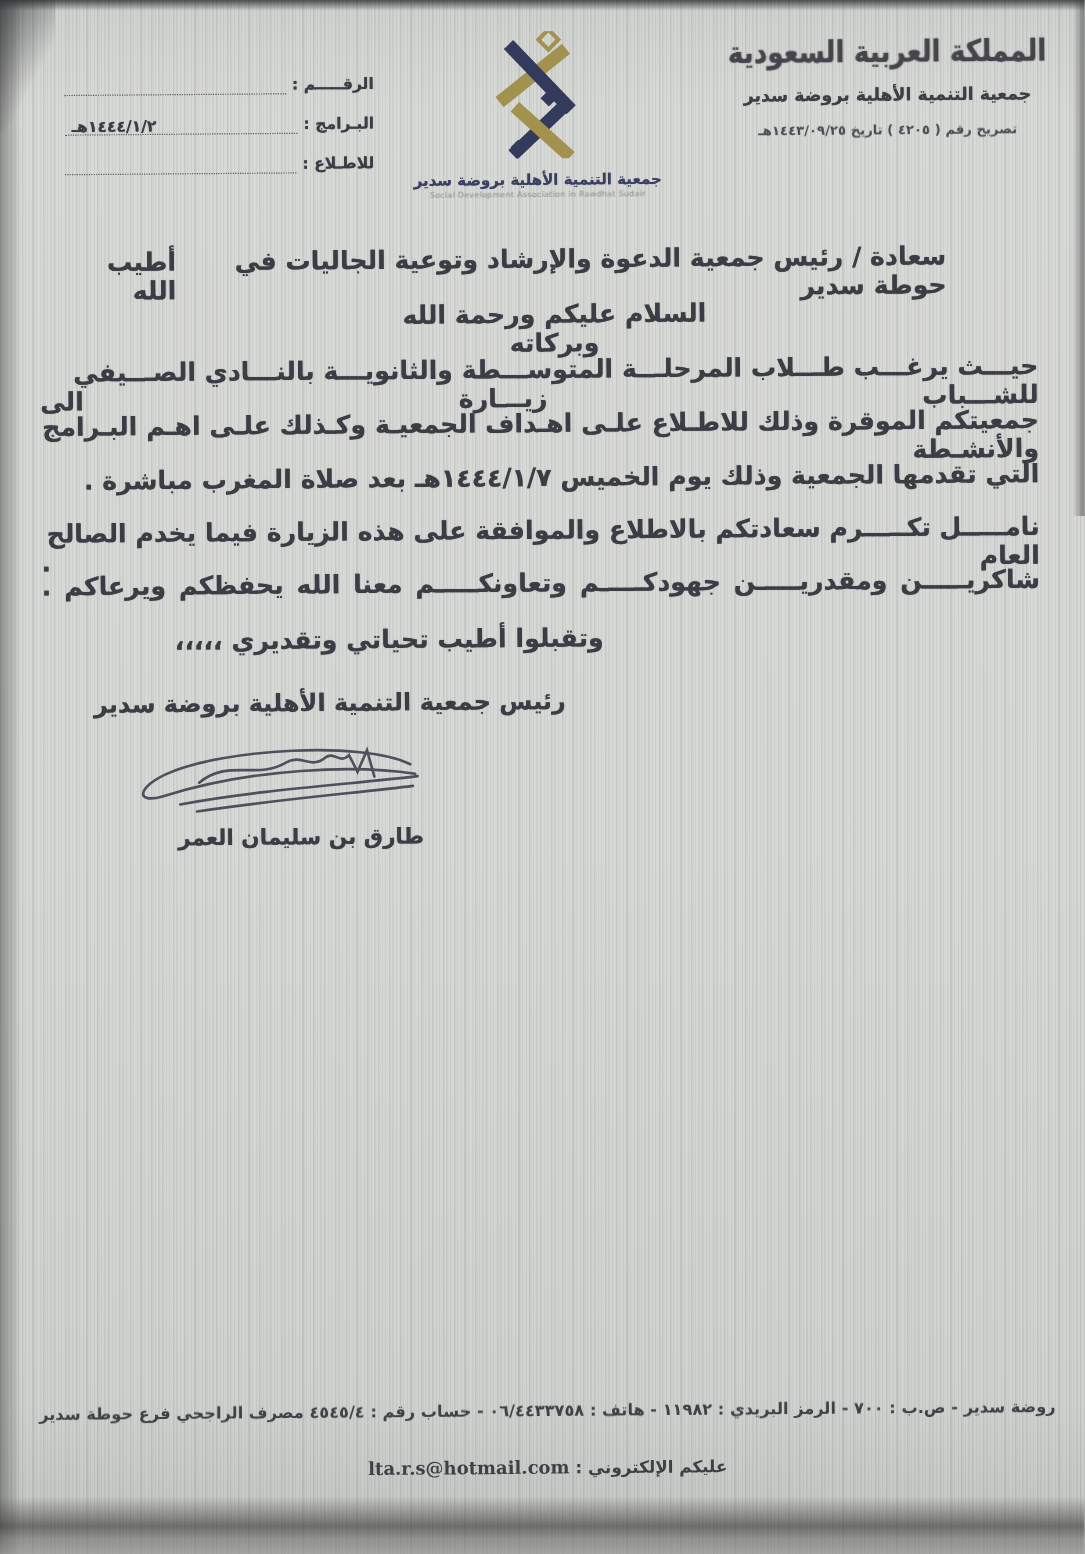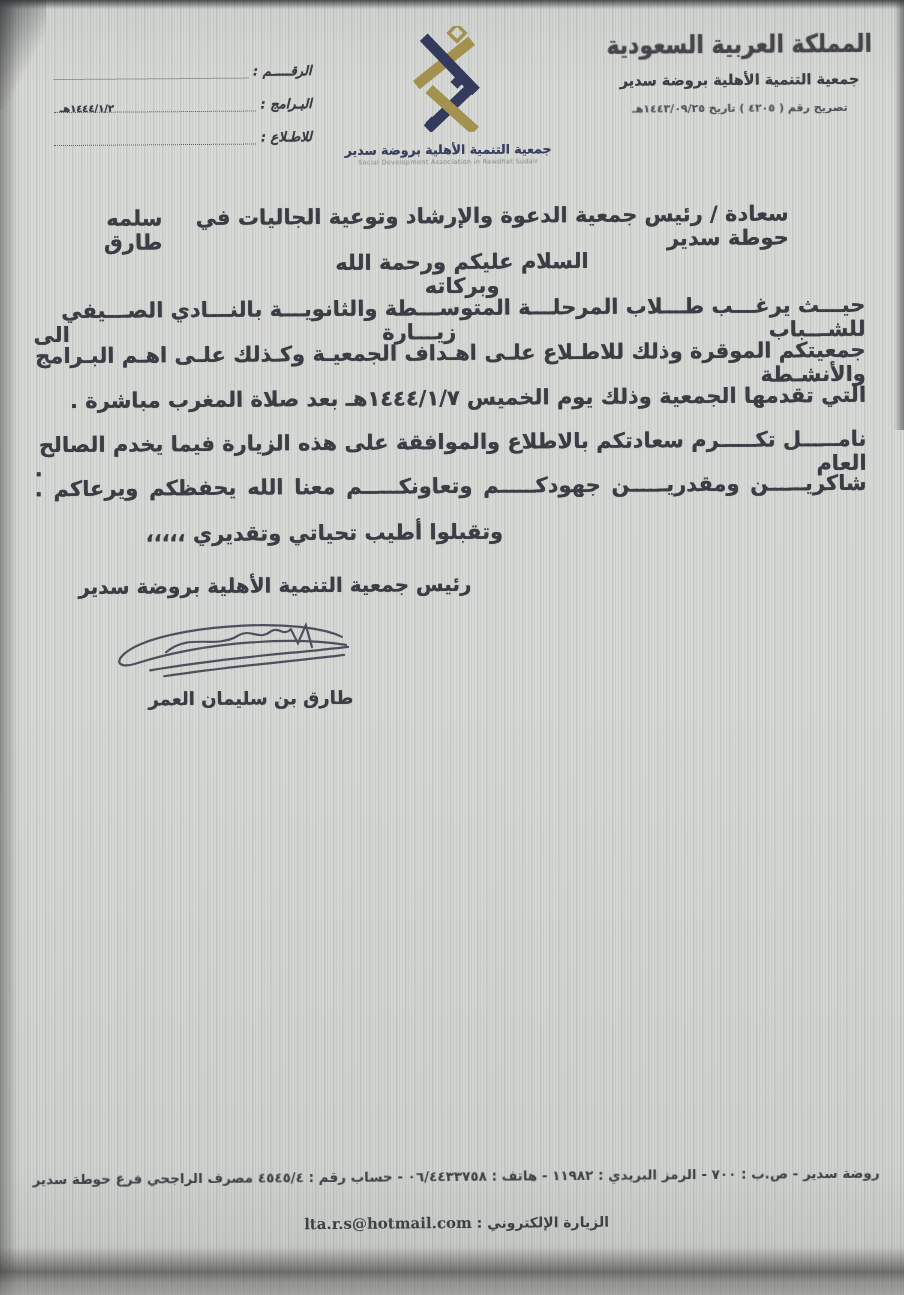--- a/index.html
+++ b/index.html
@@ -27,23 +27,23 @@
   .edge-right{position:absolute;top:0;right:0;height:430px;width:10px;
     background:linear-gradient(270deg,rgba(55,55,57,0.55),rgba(55,55,57,0));z-index:5;}
   .edge-bottom{position:absolute;bottom:0;left:0;right:0;height:48px;
     background:linear-gradient(180deg,rgba(0,0,0,0) 0%,rgba(58,58,56,0.62) 52%,rgba(110,110,108,0.55) 75%,rgba(148,148,146,0.65) 100%);z-index:5;}
   .corner-tl{position:absolute;top:0;left:0;width:46px;height:110px;
     background:linear-gradient(118deg,rgba(48,48,52,0.7),rgba(48,48,52,0) 62%);z-index:5;}
 
   
   .fields{position:absolute;top:44px;left:58px;width:258px;direction:rtl;}
   .field-row{display:flex;align-items:flex-end;height:33px;font-size:13px;font-weight:bold;}
-  .field-label{white-space:nowrap;margin-left:5px;font-style:italic;}
+  .field-label{white-space:nowrap;margin-left:5px;}
   .field-line{flex:1;border-bottom:1.5px dotted #5c5c62;position:relative;height:18px;}
-  .field-value{position:absolute;left:6px;bottom:-2px;font-size:10px;font-weight:bold;white-space:nowrap;direction:rtl;}
+  .field-value{position:absolute;left:6px;bottom:-2px;font-size:13px;font-weight:bold;white-space:nowrap;direction:rtl;}
 
   
   .logo-block{position:absolute;top:26px;left:316px;width:272px;text-align:center;}
   .logo-name-ar{font-size:12.5px;font-weight:bold;color:#3a4060;margin-top:6px;text-shadow:0 0 0.6px rgba(58,64,96,0.8);}
   .logo-name-en{font-size:6.5px;color:#85878c;letter-spacing:0.3px;filter:blur(0.4px);margin-top:1px;}
 
   
   .org{position:absolute;top:34px;right:26px;width:268px;text-align:center;direction:rtl;}
   .kingdom{font-size:22px;font-weight:bold;letter-spacing:-1.5px;transform:scaleY(1.15);
     color:#44444a;text-shadow:0 0 0.9px rgba(55,55,60,0.9);filter:blur(0.25px);}
@@ -110,21 +110,21 @@
     </div>
 
     <div class="org">
       <div class="kingdom">المملكة العربية السعودية</div>
       <div class="org-name">جمعية التنمية الأهلية بروضة سدير</div>
       <div class="org-license">تصريح رقم ( ٤٢٠٥ ) تاريخ ١٤٤٣/٠٩/٢٥هـ</div>
     </div>
 
     <div class="to-line ink">
       <span>سعادة / رئيس جمعية الدعوة والإرشاد وتوعية الجاليات في حوطة سدير</span>
-      <span>سلمه طارق</span>
+      <span>أطيب الله</span>
     </div>
 
     <div class="greeting ink">السلام عليكم ورحمة الله وبركاته</div>
 
     <div class="bline b1 j ink">حيـــث يرغـــب طـــلاب المرحلـــة المتوســـطة والثانويـــة بالنـــادي الصـــيفي للشـــباب زيـــارة الى</div>
     <div class="bline b2 j ink">جمعيتكم الموقرة وذلك للاطـلاع علـى اهـداف الجمعيـة وكـذلك علـى اهـم البـرامج والأنشـطة</div>
     <div class="bline b3 ink">التي تقدمها الجمعية وذلك يوم الخميس ١٤٤٤/١/٧هـ بعد صلاة المغرب مباشرة .</div>
     <div class="bline b4 j ink">نامـــــل تكـــــرم سعادتكم بالاطلاع والموافقة على هذه الزيارة فيما يخدم الصالح العام .</div>
     <div class="bline b5 j ink">شاكريـــــن ومقدريـــــن جهودكـــــم وتعاونكـــــم معنا الله يحفظكم ويرعاكم .</div>
 
@@ -136,21 +136,21 @@
         <path d="M250 30 C210 10 95 16 48 36 C22 47 20 62 44 55 C120 32 205 30 254 38"></path>
         <path d="M74 44 C98 24 122 42 146 28 C159 20 167 34 179 24 C187 18 191 30 199 22 L206 36 L214 18 L220 40"></path>
         <path d="M58 62 C125 50 205 46 256 40"></path>
         <path d="M72 68 C142 58 212 53 252 48"></path>
       </g>
     </svg>
     <div class="signer-name ink">طارق بن سليمان العمر</div>
 
     <div class="footer-line1">روضة سدير - ص.ب : ٧٠٠ - الرمز البريدي : ١١٩٨٢ - هاتف : ٠٦/٤٤٣٣٧٥٨ - حساب رقم : ٤٥٤٥/٤ مصرف الراجحي فرع حوطة سدير</div>
     <div class="footer-line2">
-      <span>الزيارة الإلكتروني :</span>
+      <span>عليكم الإلكتروني :</span>
       <span class="footer-email">lta.r.s@hotmail.com</span>
     </div>
 
   </div>
 
   <div class="edge-top"></div>
   <div class="edge-left"></div>
   <div class="edge-right"></div>
   <div class="edge-bottom"></div>
   <div class="corner-tl"></div>

